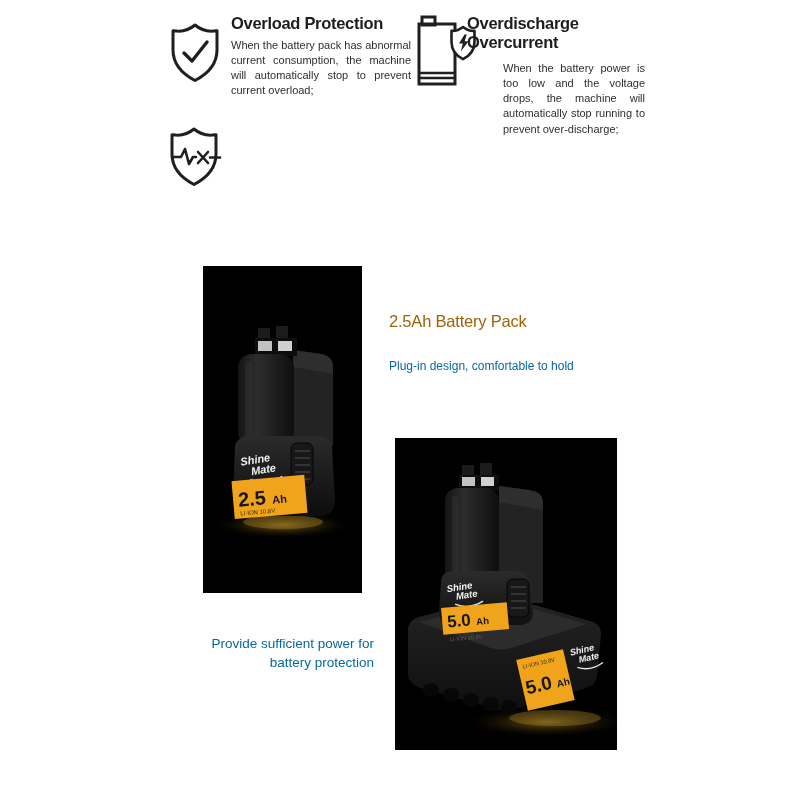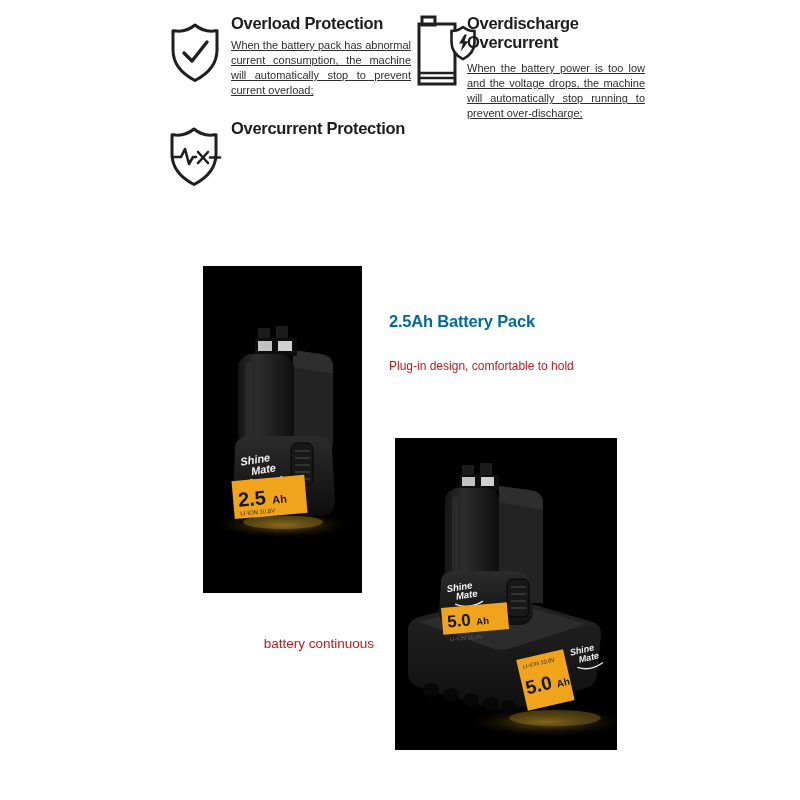--- a/index.html
+++ b/index.html
@@ -12,31 +12,31 @@
   .abs{position:absolute;}
   
   .feature-icon{position:absolute;}
   .feature-text{position:absolute;}
   .f-title{
     margin:0 0 5px 0;font-size:16.5px;font-weight:700;color:#1d1d1d;
     letter-spacing:-0.3px;line-height:1.15;
   }
   .f-body{
     margin:0;font-size:11px;line-height:1.38;color:#2e2e2e;
-    white-space:pre-line;text-align:justify;text-decoration:underline;
+    white-space:pre-line;text-align:justify;
   }
   .f-body.left{text-align:left;}
   
   .card{position:absolute;background:#000;}
   
   .sec-heading{
-    margin:0;font-size:16.5px;font-weight:700;color:#0369a1;line-height:1.34;
+    margin:0;font-size:16.5px;font-weight:400;color:#a16207;line-height:1.34;
     letter-spacing:-0.2px;
   }
-  .sec-body{margin:0;font-size:12px;line-height:1.42;color:#b91c1c;}
+  .sec-body{margin:0;font-size:12px;line-height:1.42;color:#0369a1;}
   .right{text-align:right;}
   .sec-body.big{font-size:13.5px;line-height:1.4;}
   svg text{font-family:"Liberation Sans",sans-serif;}
   .gap8{height:8px;}
 </style>
 </head>
 <body>
 
 <div style="width:800px;height:640px;position:relative;">
 
@@ -56,34 +56,33 @@
       <rect x="7" y="4" width="13" height="8" fill="none" stroke="#1f1f1f" stroke-width="3"></rect>
       <rect x="4" y="11" width="36" height="60" fill="none" stroke="#1f1f1f" stroke-width="3"></rect>
       <line x1="5" y1="60" x2="39" y2="60" stroke="#1f1f1f" stroke-width="2.4"></line>
       <line x1="5" y1="65" x2="39" y2="65" stroke="#1f1f1f" stroke-width="2.4"></line>
       <path d="M48,14 c3.2,2.6 7.2,4.1 11.5,3.9 L59.5,29 c0,8.4 -5.2,14 -11.5,17.2 C41.7,43 36.5,37.4 36.5,29 L36.5,17.9 C40.8,18.1 44.8,16.6 48,14 Z" fill="#ffffff" stroke="#1f1f1f" stroke-width="2.6" stroke-linejoin="round"></path>
       <path d="M49.5,21.5 L44,30.5 L47.8,30.5 L45.8,38.5 L53.5,28.2 L49.6,28.2 L51.8,21.5 Z" fill="#1f1f1f"></path>
     </svg>
   </div>
   <div class="feature-text" style="left:467px;top:14px;width:178px;">
     <h3 class="f-title">Overdischarge Overcurrent</h3>
-    <p class="f-body" style="margin-top:9px;">When the battery power is too low and the voltage drops, the machine will automatically stop running to prevent over-discharge;</p>
+    <p class="f-body" style="margin-top:9px;margin-left:36px;">When the battery power is too low and the voltage drops, the machine will automatically stop running to prevent over-discharge;</p>
   </div>
 
   <div class="feature-icon" style="left:168px;top:125px;width:54px;height:66px;">
     <svg width="54" height="66" viewBox="0 0 54 64">
       <path d="M26,3 C31,7.2 37,9.6 44,9.1 L48,8.7 L48,28 C48,42.5 38.5,52 26,58.5 C13.5,52 4,42.5 4,28 L4,8.7 L8,9.1 C15,9.6 21,7.2 26,3 Z" fill="none" stroke="#1f1f1f" stroke-width="3" stroke-linejoin="round"></path>
       <polyline points="4,31 13,31 17,23 21,38 25,31 28,31" fill="none" stroke="#1f1f1f" stroke-width="2.6" stroke-linecap="round" stroke-linejoin="round"></polyline>
       <line x1="30" y1="26" x2="40" y2="37" stroke="#1f1f1f" stroke-width="2.6" stroke-linecap="round"></line>
       <line x1="40" y1="26" x2="30" y2="37" stroke="#1f1f1f" stroke-width="2.6" stroke-linecap="round"></line>
       <line x1="42" y1="31.5" x2="52" y2="31.5" stroke="#1f1f1f" stroke-width="2.6" stroke-linecap="round"></line>
     </svg>
   </div>
   <div class="feature-text" style="left:231px;top:119px;width:186px;">
-    <h3 class="f-title">Overcurrent Protection</h3>
   </div>
 
   <div class="card" style="left:203px;top:266px;width:159px;height:327px;">
     <svg width="159" height="327" viewBox="0 0 159 327">
       <defs>
         <radialGradient id="glowA" cx="50%" cy="50%" r="50%">
           <stop offset="0%" stop-color="#8a6a1d" stop-opacity="0.9"></stop>
           <stop offset="45%" stop-color="#54400f" stop-opacity="0.5"></stop>
           <stop offset="100%" stop-color="#000000" stop-opacity="0"></stop>
         </radialGradient>
@@ -232,17 +231,18 @@
         <rect x="47" y="167" width="66" height="27" fill="#F0A41B"></rect>
         <text x="52" y="187" font-size="17" font-weight="bold" fill="#161616">5.0</text>
         <text x="81" y="187" font-size="9.5" font-weight="bold" fill="#161616">Ah</text>
         <text x="53" y="201" font-size="5.6" fill="#5c5c5c">LI-ION 10.8V</text>
       </g>
     </svg>
   </div>
 
   <div class="abs right" style="right:426px;top:619px;width:250px;">
     <p class="sec-body big right" style="margin-top:16px;">
-      <span style="display:block">battery continuous</span>
+      <span style="display:block">Provide sufficient power for</span>
+      <span style="display:block">battery protection</span>
     </p>
   </div>
 
 </div>
 
 </body></html>

